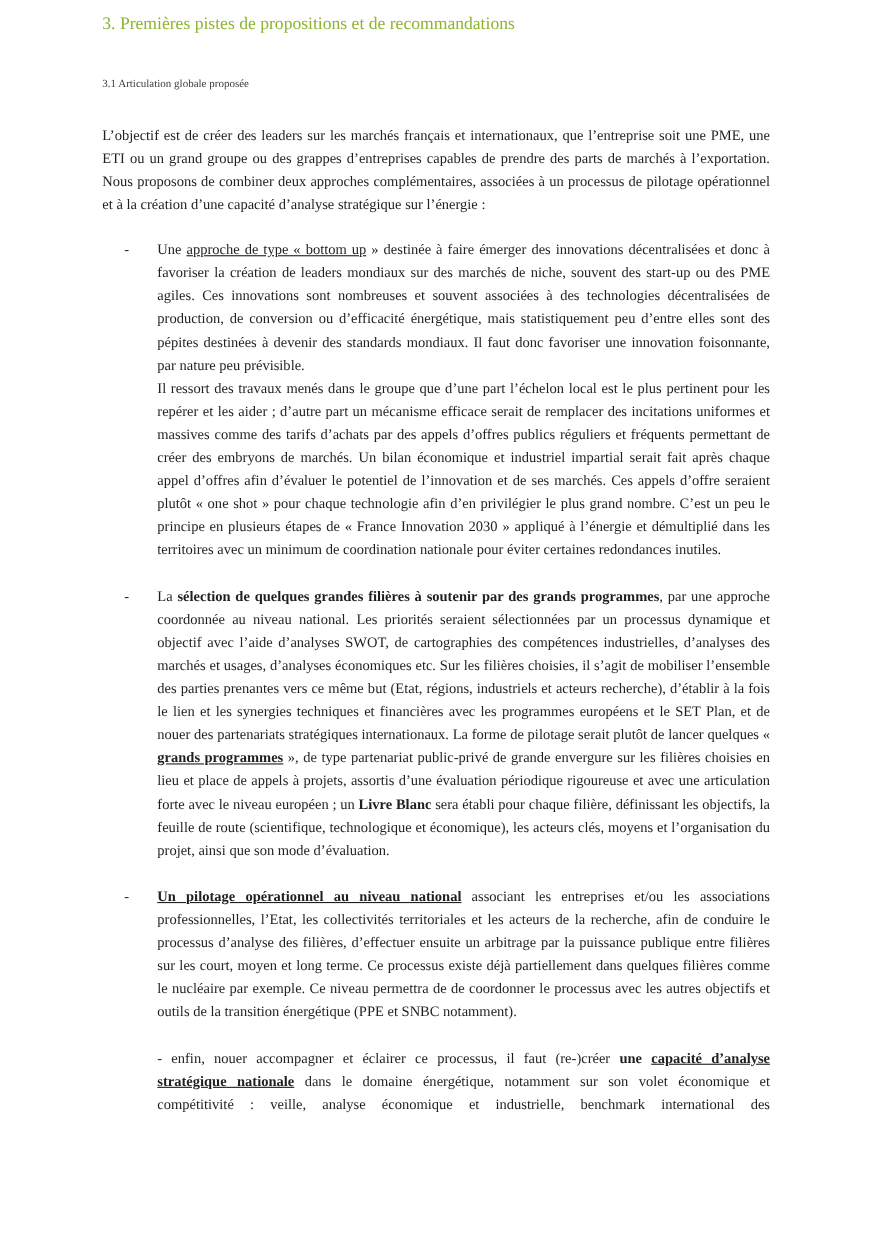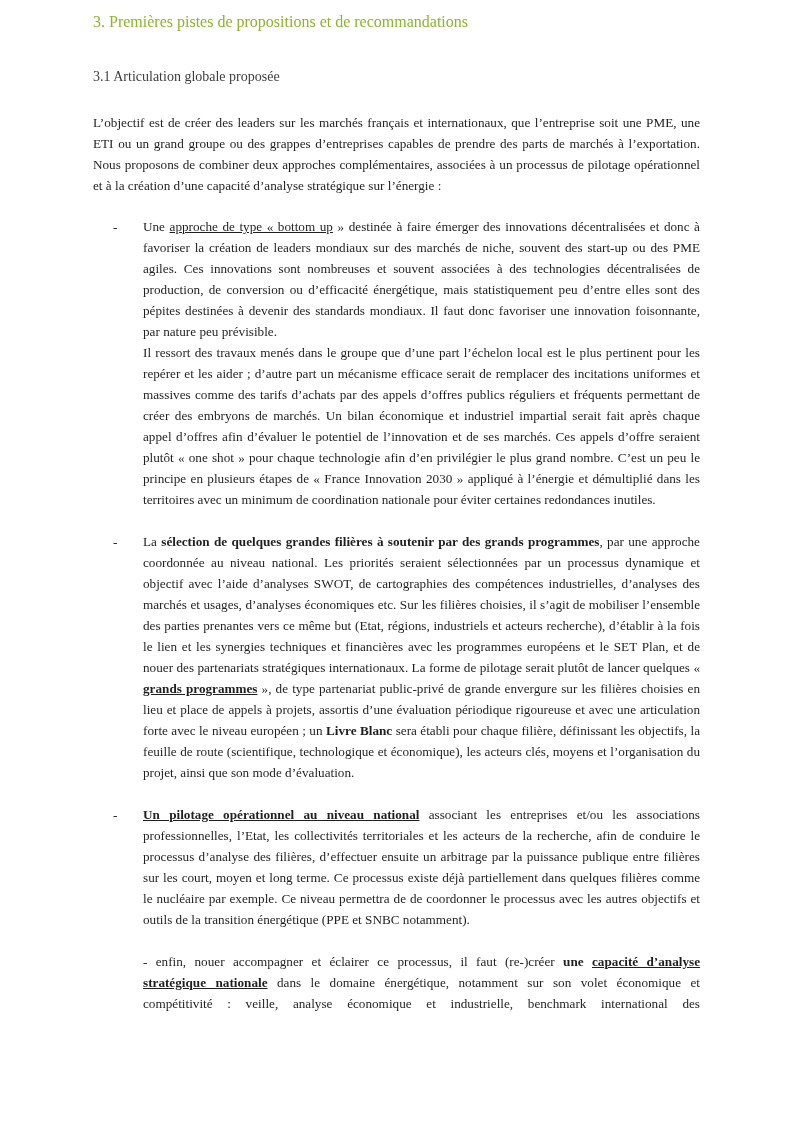--- a/index.html
+++ b/index.html
@@ -22,21 +22,21 @@
     overflow:hidden;
   }
   .h1{
     font-size:16px;
     font-weight:400;
     color:var(--color-heading);
     margin:0 0 36px 0;
     line-height:20px;
   }
   .h2{
-    font-size:14px;
+    font-size:10px;
     font-weight:400;
     color:var(--color-subheading);
     margin:0 0 26px 0;
     line-height:18px;
   }
   .body{
     font-size:13.2px;
     line-height:21px;
     text-align:justify;
     margin:0;

